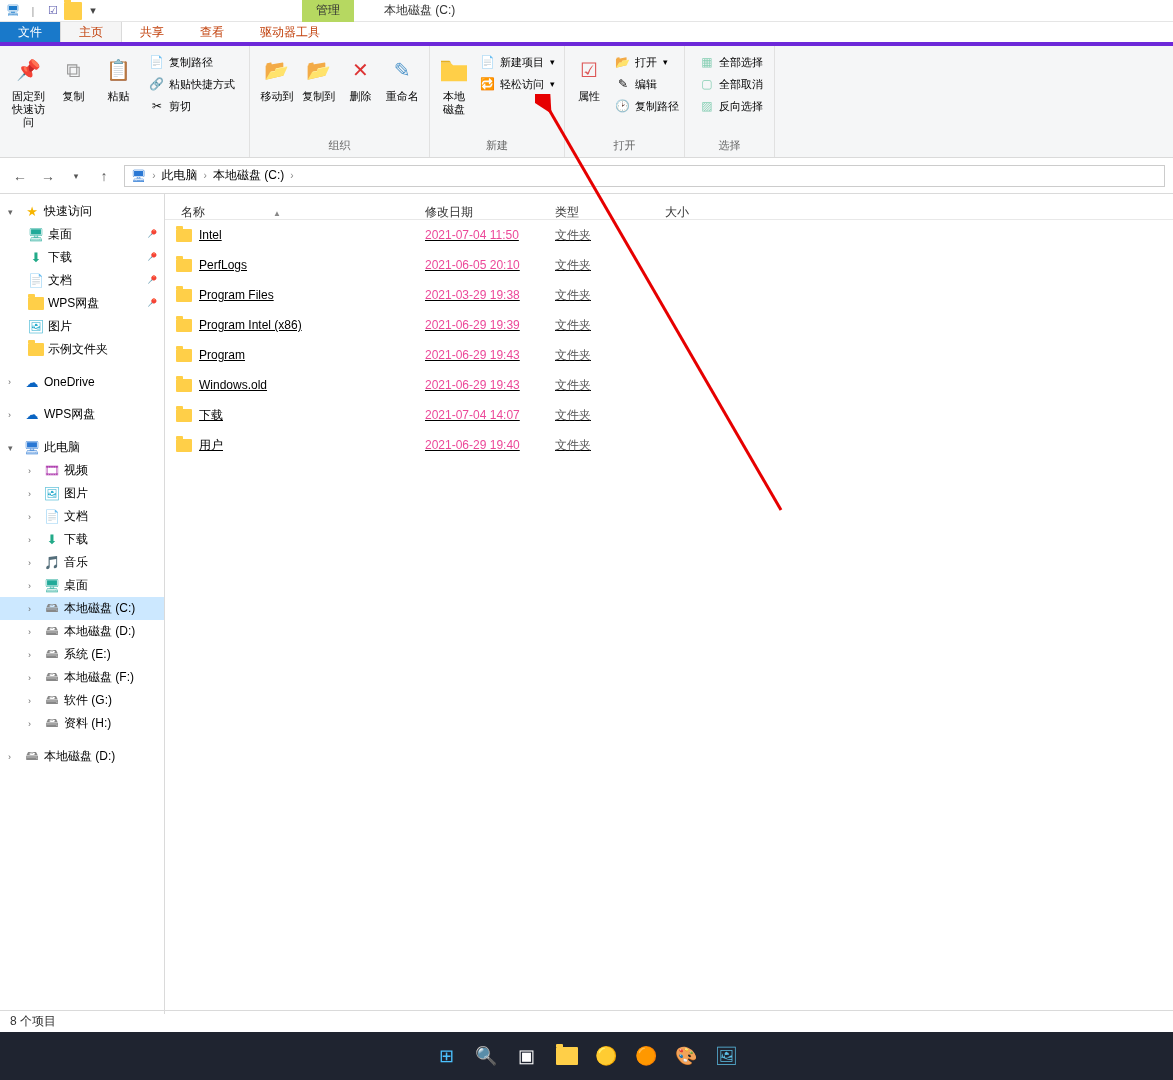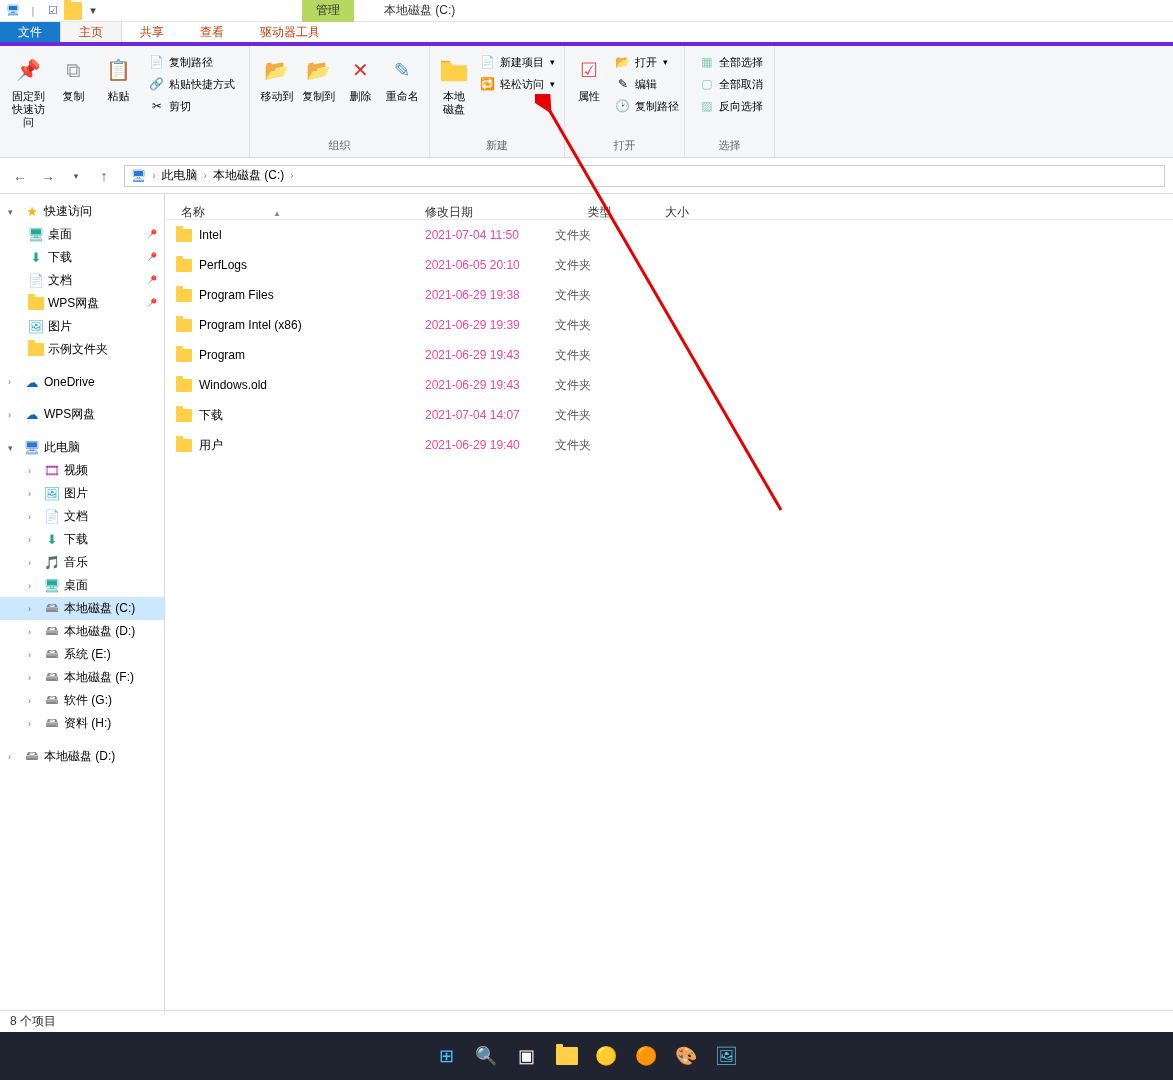--- a/index.html
+++ b/index.html
@@ -33,24 +33,24 @@
 .tree-item.l1 { padding-left:8px;}
 .tree-item.l2 { padding-left:28px;}
 .tree-caret { width:12px; color:#666; font-size:9px;}
 .tree-ic { width:16px; height:16px; display:inline-flex; align-items:center; justify-content:center; font-size:13px;}
 .pin { margin-left:auto; color:#888; font-size:10px; transform:rotate(45deg);}
 .content { flex:1; display:flex; flex-direction:column;}
 .colhead { display:flex; height:26px; border-bottom:1px solid #e8e8e8; align-items:center; font-size:12px; color:#333;}
 .colhead .ch { padding:0 10px; border-right:1px solid transparent;margin-top:12px;}
 .ch-name { width:250px; padding-left:16px!important;}
 .ch-date { width:130px;}
-.ch-type { width:110px;text-align:center;}
+.ch-type { width:110px;}
 .ch-size { width:90px;}
 .sorticon { font-size:8px; color:#888; margin-left:68px;}
-.flist { flex:1;}
+.flist { flex:1;text-decoration:underline;}
 .frow { display:flex; height:30px; align-items:center; padding-left:10px; cursor:pointer; font-size:12px;}
 .frow .fic { width:18px; height:18px; margin-right:6px; display:inline-flex; align-items:center; justify-content:center;}
 .frow .fname { width:226px;}
 .frow .fdate { width:130px; color:#ec4899;}
 .frow .ftype { width:110px; color:#555;}
 .statusbar { position:absolute; left:0; bottom:48px; width:100%; height:22px; border-top:1px solid #dadada; display:flex; align-items:center; padding:0 10px; font-size:12px; color:#333;}
 .taskbar { position:absolute; left:0; bottom:0; width:100%; height:48px; background:#1f2430; display:flex; align-items:center; justify-content:center; gap:12px;}
 .taskbar .tb { width:28px; height:28px; display:flex; align-items:center; justify-content:center; font-size:18px; color:#fff; cursor:pointer;}
 .folder-glyph { width:16px; height:13px; background:#ffcf48; border-radius:1px; position:relative; display:inline-block;}
 .folder-glyph::before { content:""; position:absolute; top:-3px; left:0; width:7px; height:3px; background:#ffcf48; border-radius:1px 1px 0 0;}
@@ -372,21 +372,21 @@
           </span>
           <span class="fname">PerfLogs</span>
           <span class="fdate">2021-06-05 20:10</span>
           <span class="ftype">文件夹</span>
         </div>
         <div class="frow">
           <span class="fic">
             <span class="folder-glyph"></span>
           </span>
           <span class="fname">Program Files</span>
-          <span class="fdate">2021-06-29 19:38</span>
+          <span class="fdate">2021-03-29 19:38</span>
           <span class="ftype">文件夹</span>
         </div>
         <div class="frow">
           <span class="fic">
             <span class="folder-glyph"></span>
           </span>
           <span class="fname">Program Intel (x86)</span>
           <span class="fdate">2021-06-29 19:39</span>
           <span class="ftype">文件夹</span>
         </div>

